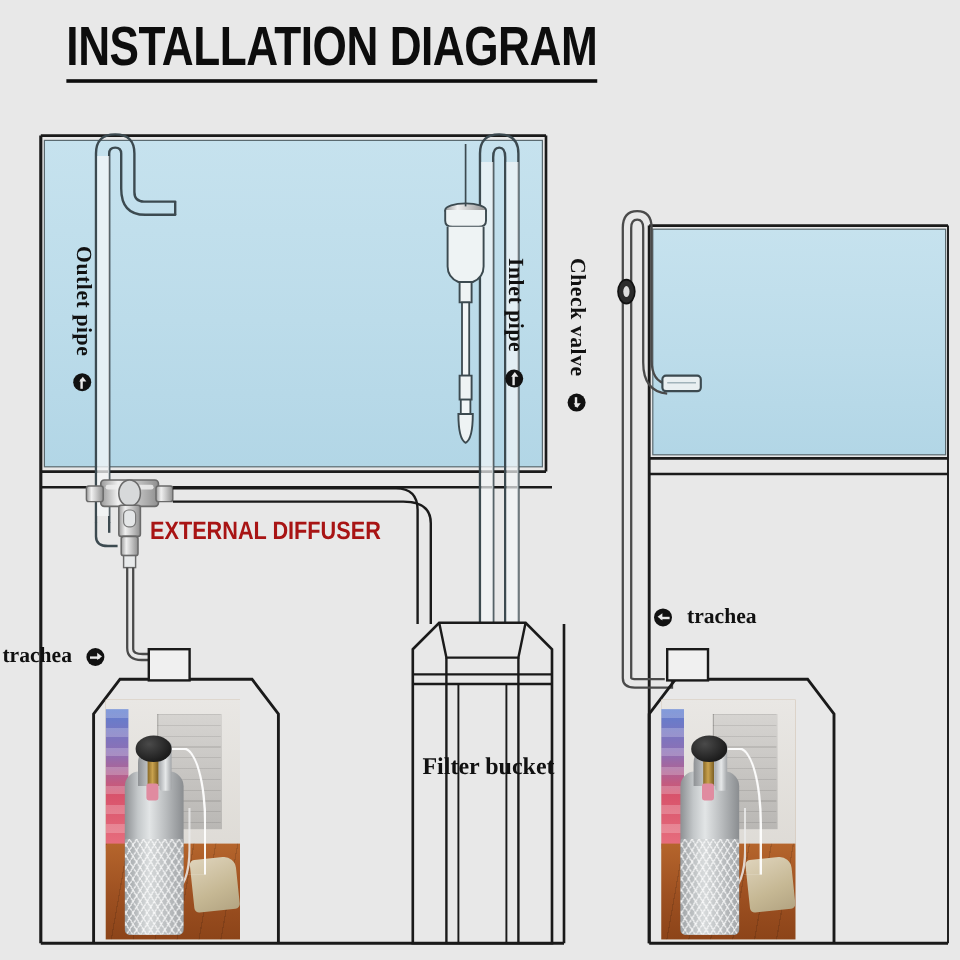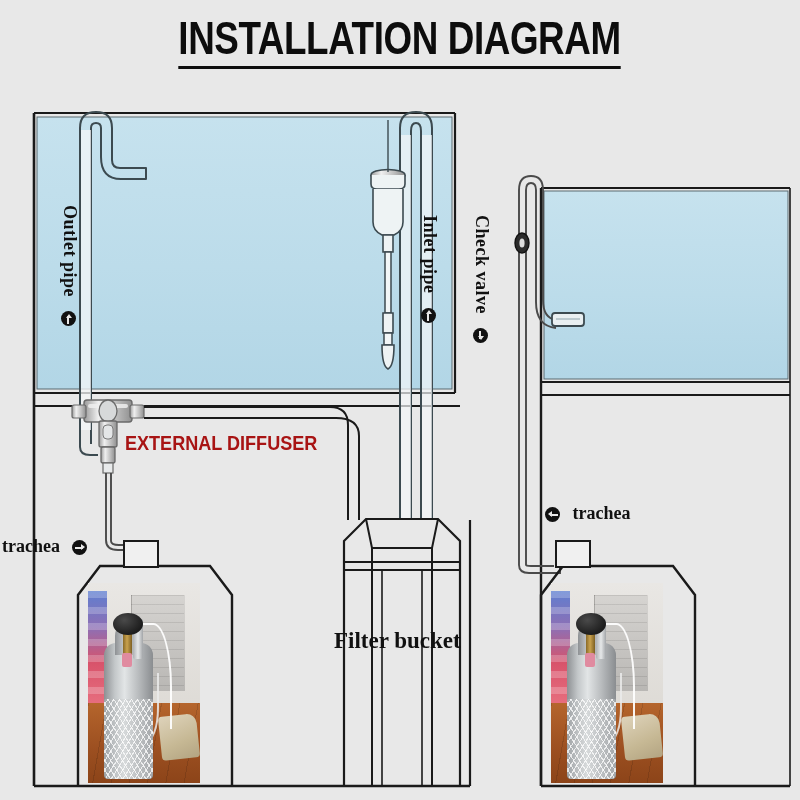--- a/index.html
+++ b/index.html
@@ -6,21 +6,21 @@
   body{
     width:800px;height:800px;
     background:#e8e8e8;
     font-family:"Liberation Serif", serif;
     overflow:hidden;
   }
   #root{position:relative;width:800px;height:800px;}
 
   .title-wrap{
     position:absolute;left:0;top:14px;width:800px;
-    text-align:center;
+    text-align:left;
   }
   .title-text{
     display:inline-block;
     font-family:"Liberation Sans", sans-serif;
     font-weight:bold;
     font-size:46px;
     letter-spacing:-0.5px;
     color:#0d0d0d;
     transform:scaleX(0.80);
     transform-origin:center;
@@ -332,21 +332,21 @@
   </div>
 
   <div class="lbl rot90" style="left:492px;top:215px;font-size:18px;letter-spacing:0.5px;">
     <span>Check valve</span>
     <span class="arrow-ico arrow-right" style="margin-left:9px;"></span>
   </div>
 
 
   <div class="lbl lbl-red" style="left:125px;top:431px;font-size:21px;">EXTERNAL DIFFUSER</div>
 
-  <div class="lbl" style="left:334px;top:628px;font-size:23px;text-align:center;">Filter bucket</div>
+  <div class="lbl" style="left:352px;top:628px;font-size:20px;text-align:center;">Filter bucket</div>
 
   <div class="lbl" style="left:2px;top:536px;font-size:18px;">
     <span>trachea</span>
     <span class="arrow-ico arrow-right" style="margin-left:8px;"></span>
   </div>
 
   <div class="lbl" style="left:545px;top:503px;font-size:18px;">
     <span class="arrow-ico arrow-left" style="margin-right:8px;"></span>
     <span>trachea</span>
   </div>

